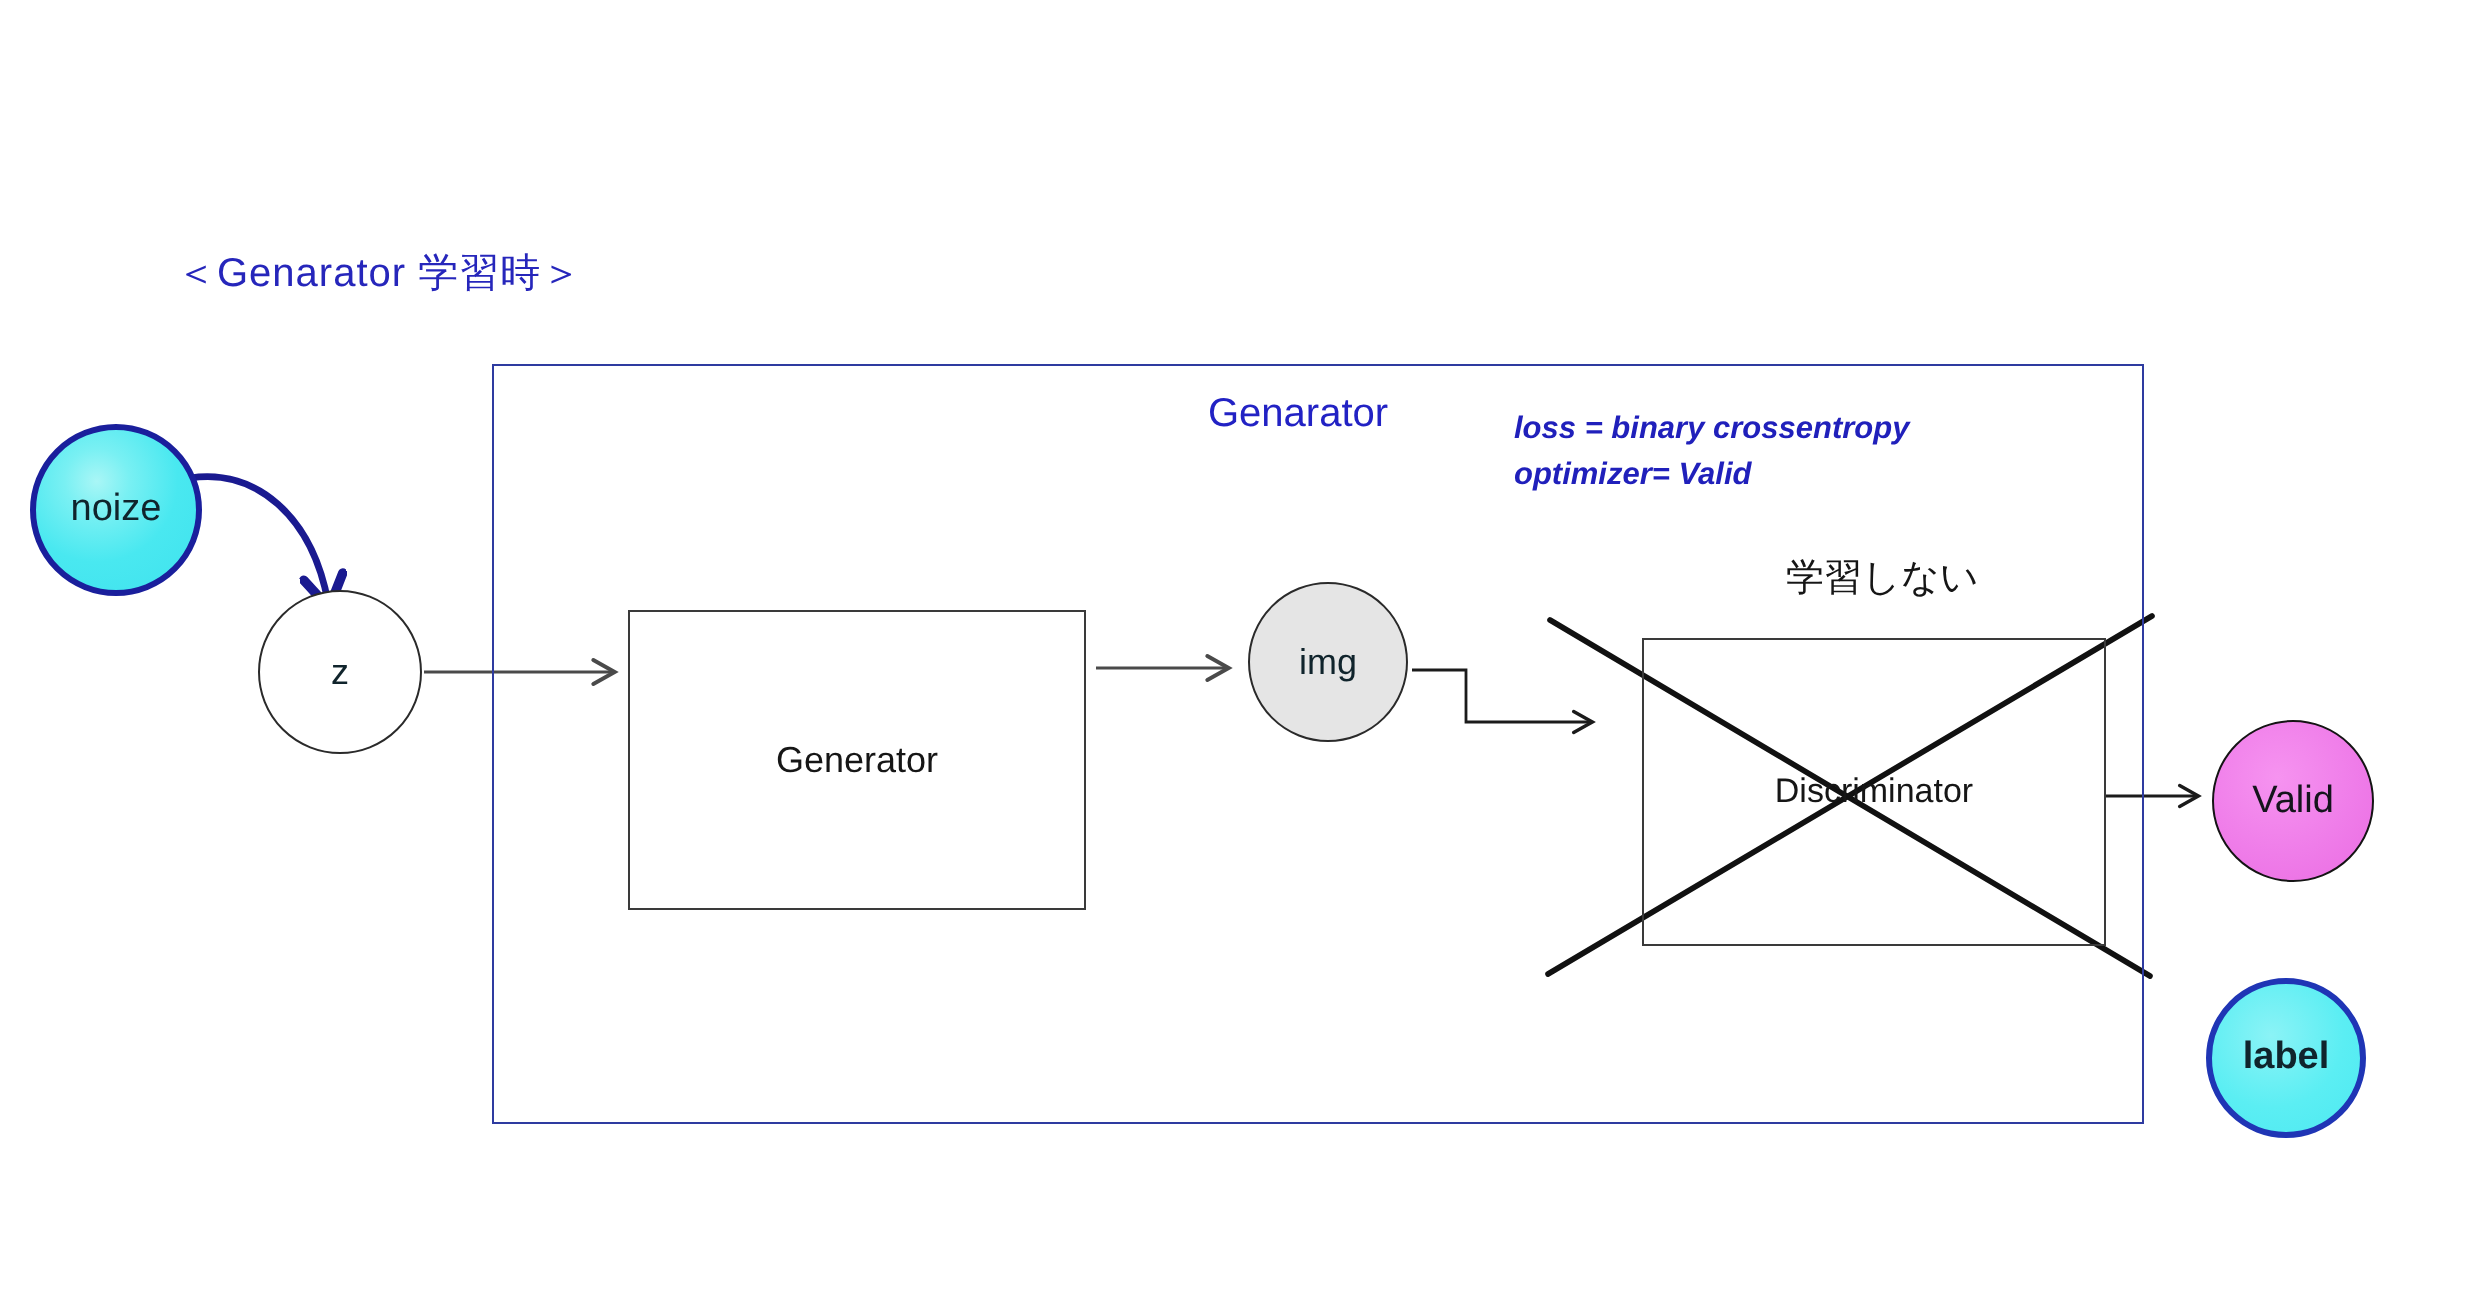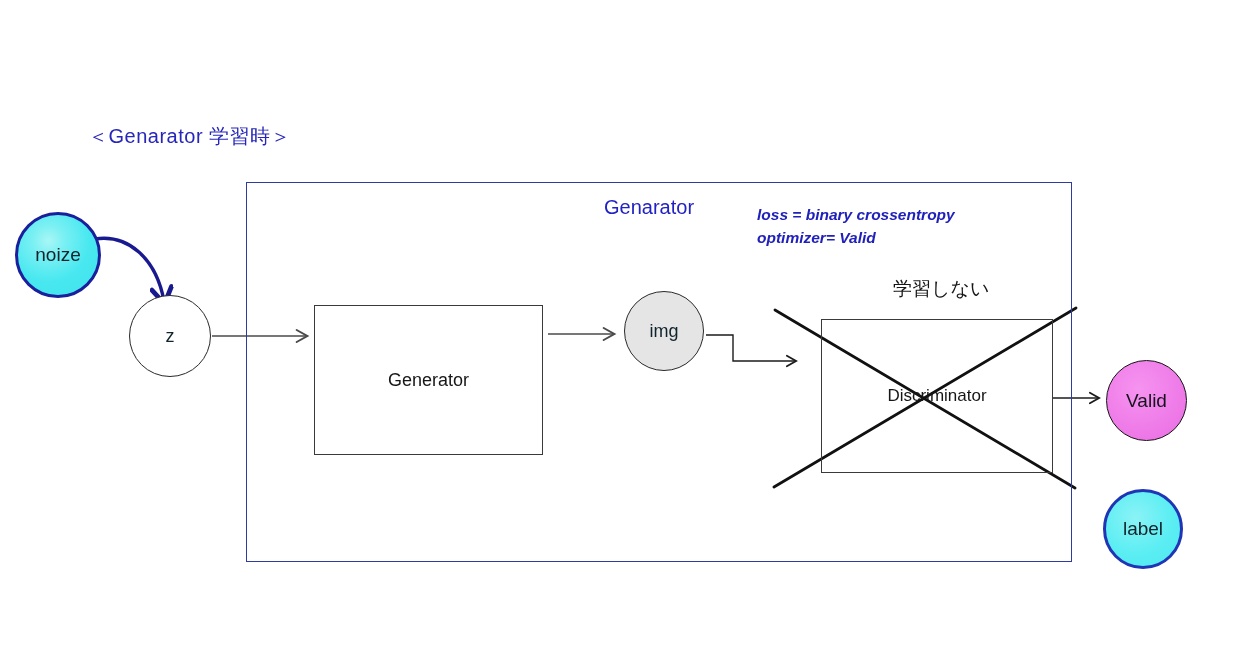--- a/index.html
+++ b/index.html
@@ -85,20 +85,21 @@
     left:1106px;top:360px;width:81px;height:81px;
     border:1.6px solid #141414;
     background:radial-gradient(circle at 40% 35%, #f693f0 0%, #ef7de9 55%, #ea6ce2 100%);
     font-size:19px;color:#14141c;
   }
   #label-node{
     left:1103px;top:489px;width:80px;height:80px;
     border:3px solid #1f35b5;
     background:radial-gradient(circle at 40% 35%, #8bf3f6 0%, #5beef3 55%, #4de9f1 100%);
     font-size:19px;
+    font-weight:bold;
   }
   #connector-layer{
     left:0;top:0;width:1245px;height:646px;
     pointer-events:none;
   }
 </style>
 </head>
 <body>
 
 <div id="canvas">

